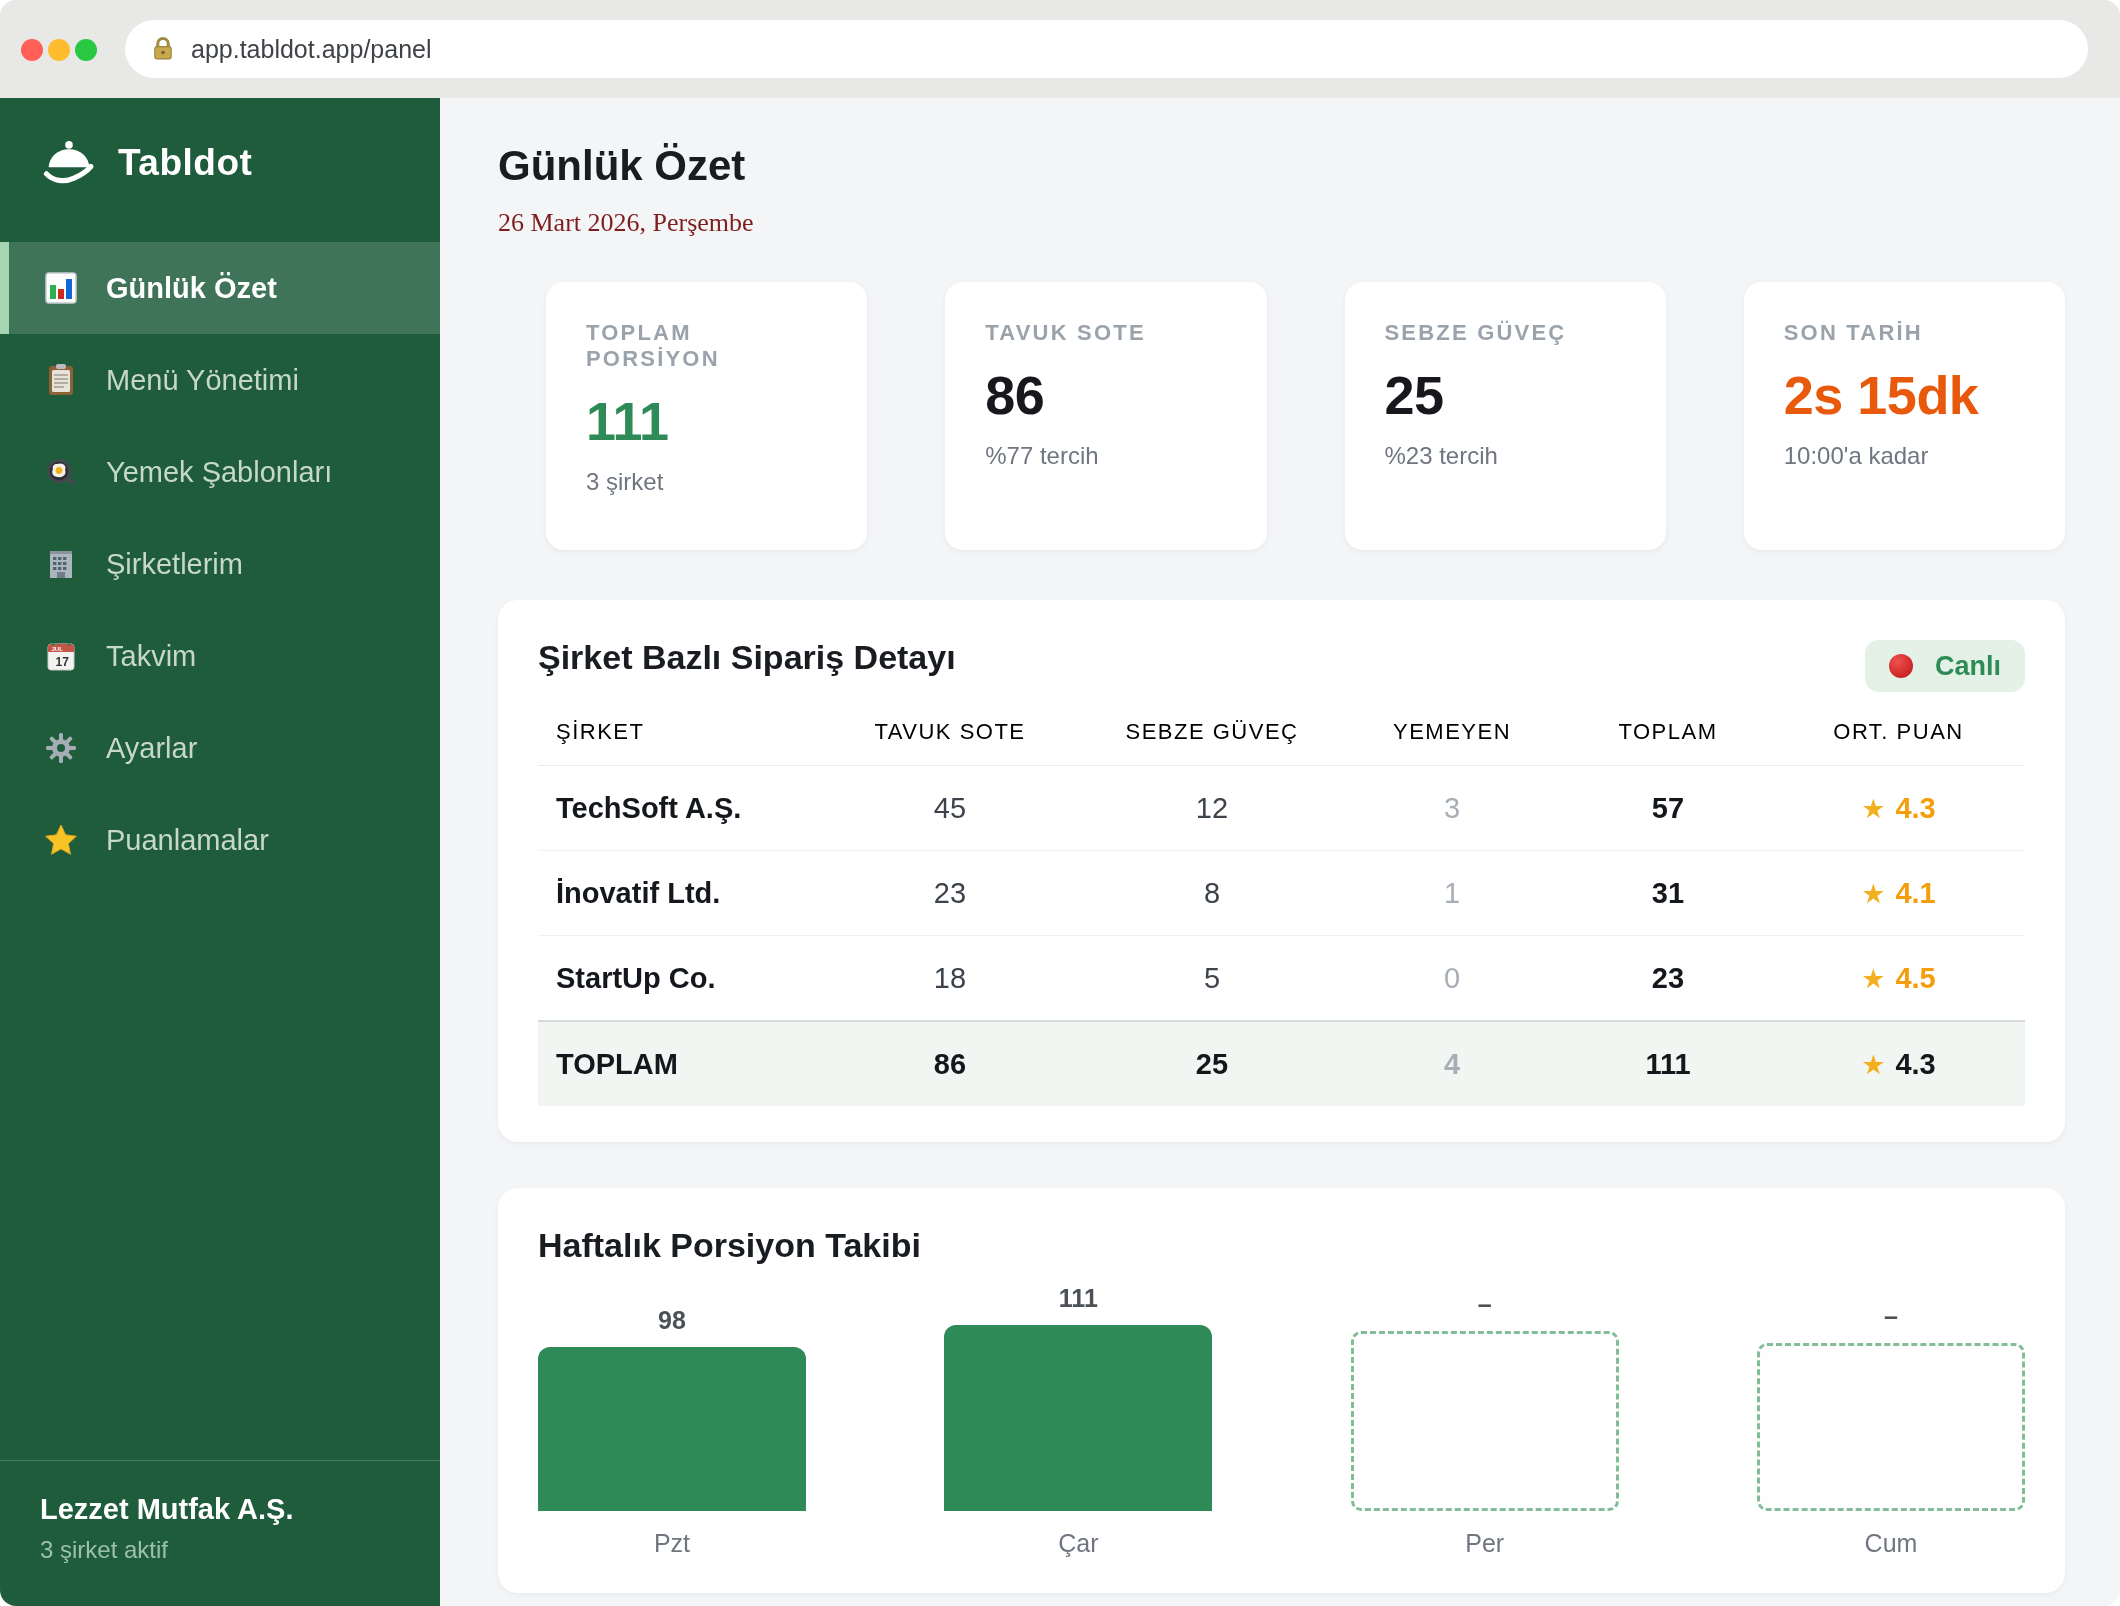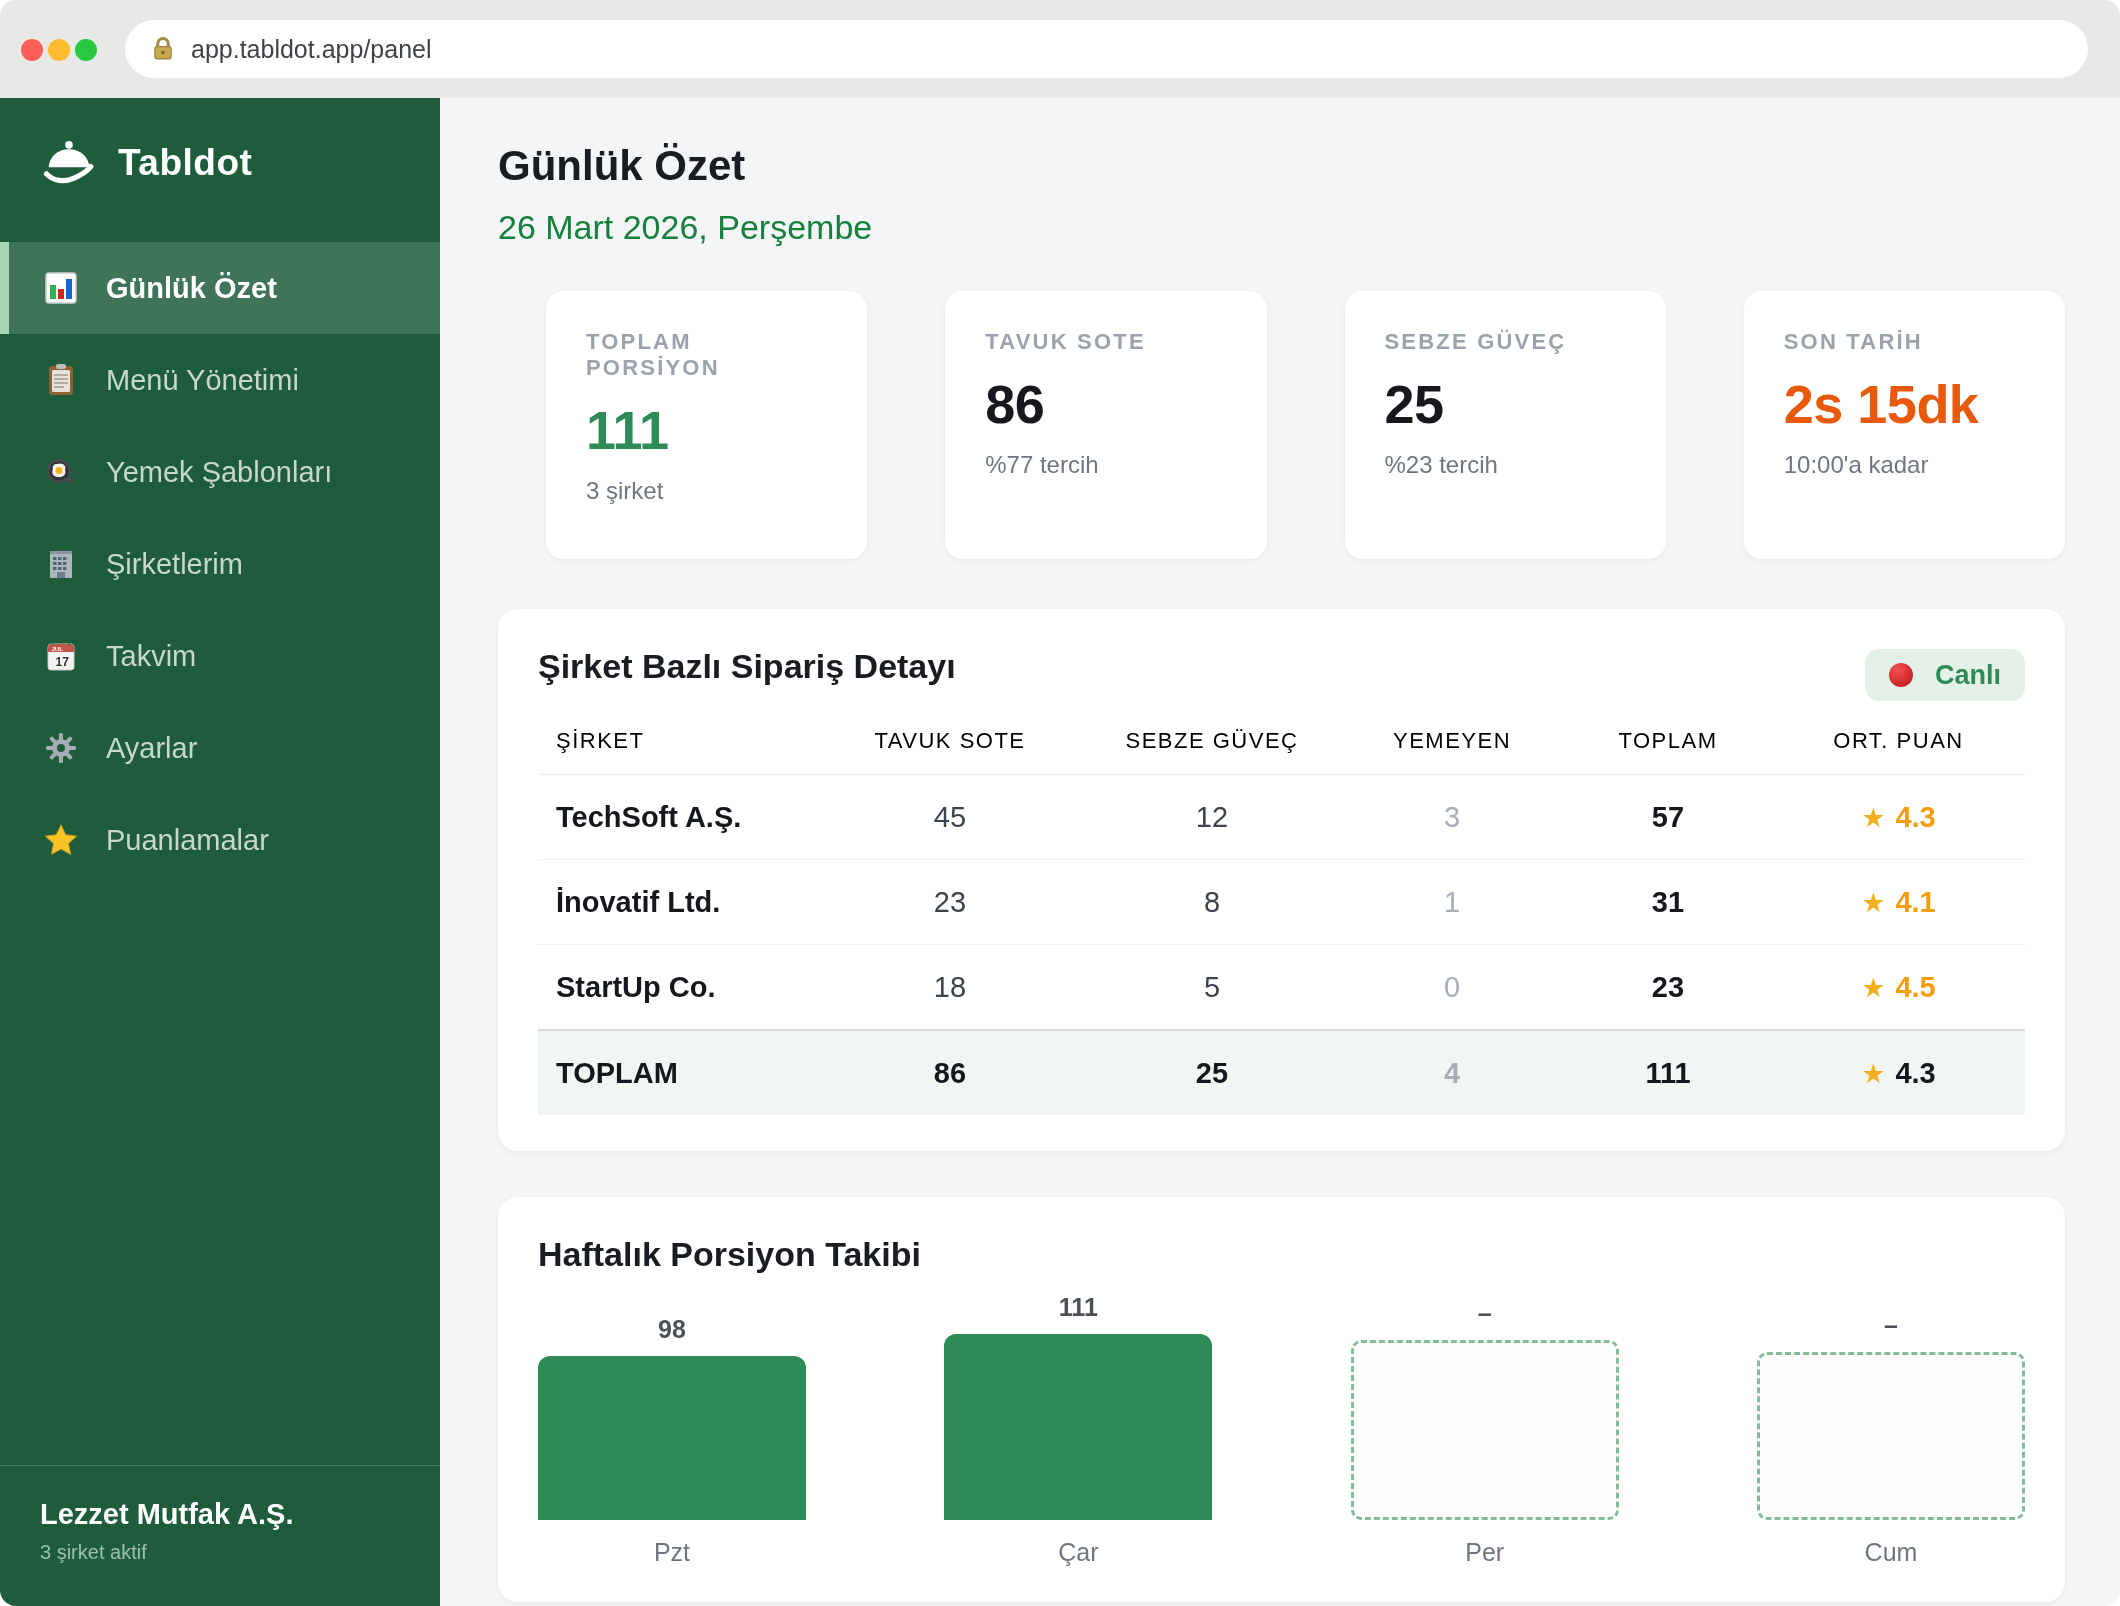--- a/index.html
+++ b/index.html
@@ -23,26 +23,26 @@
   .nav{margin-top:54px;}
   .side-item{position:relative;height:92px;display:flex;align-items:center;gap:26px;padding-left:42px;cursor:pointer;}
   .side-item .side-icon{width:38px;height:38px;display:flex;align-items:center;justify-content:center;}
   .side-item .side-icon svg{width:36px;height:36px;}
   .side-label{font-size:29px;color:#c7d7cc;}
   .side-item.active{background:rgba(255,255,255,.15);}
   .side-item.active::before{content:"";position:absolute;left:0;top:0;bottom:0;width:9px;background:#a6d7b2;}
   .side-item.active .side-label{color:#fff;font-weight:bold;}
   .side-footer{position:absolute;left:0;right:0;bottom:0;border-top:1px solid rgba(255,255,255,.18);padding:32px 40px 42px;}
   .company-name{font-size:29px;font-weight:bold;color:#fff;}
-  .company-status{font-size:20px;color:#9dc0ab;margin-top:10px;}
+  .company-status{font-size:24px;color:#9dc0ab;margin-top:10px;}
 
   
   .main{position:absolute;left:440px;top:98px;right:0;bottom:0;background:#f4f5f7;padding:44px 55px 0 58px;box-sizing:border-box;overflow:hidden;}
   .page-title{margin:0;font-size:42px;font-weight:bold;color:#191c21;}
-  .page-date{font-size:34px;color:#15803d;margin-top:18px;}
+  .page-date{font-size:26px;color:#7f1d1d;margin-top:18px;font-family:Liberation Serif, serif;}
 
   .stats{display:flex;gap:30px;margin-top:44px;}
   .stat-card{flex:1;background:#fff;border-radius:18px;padding:38px 40px 54px;box-shadow:0 2px 6px rgba(16,24,40,.05);margin-left:48px;}
   .stat-label{font-size:22px;font-weight:bold;color:#9aa2ab;letter-spacing:2.2px;}
   .stat-value{font-size:54px;font-weight:bold;margin-top:18px;color:#16181d;letter-spacing:-.5px;}
   .stat-value.tone-green{color:#2e8b57;}
   .stat-value.tone-orange{color:#e8590c;}
   .stat-sub{font-size:24px;color:#6f7680;margin-top:16px;}
 
   .card{background:#fff;border-radius:20px;box-shadow:0 2px 6px rgba(16,24,40,.05);}

